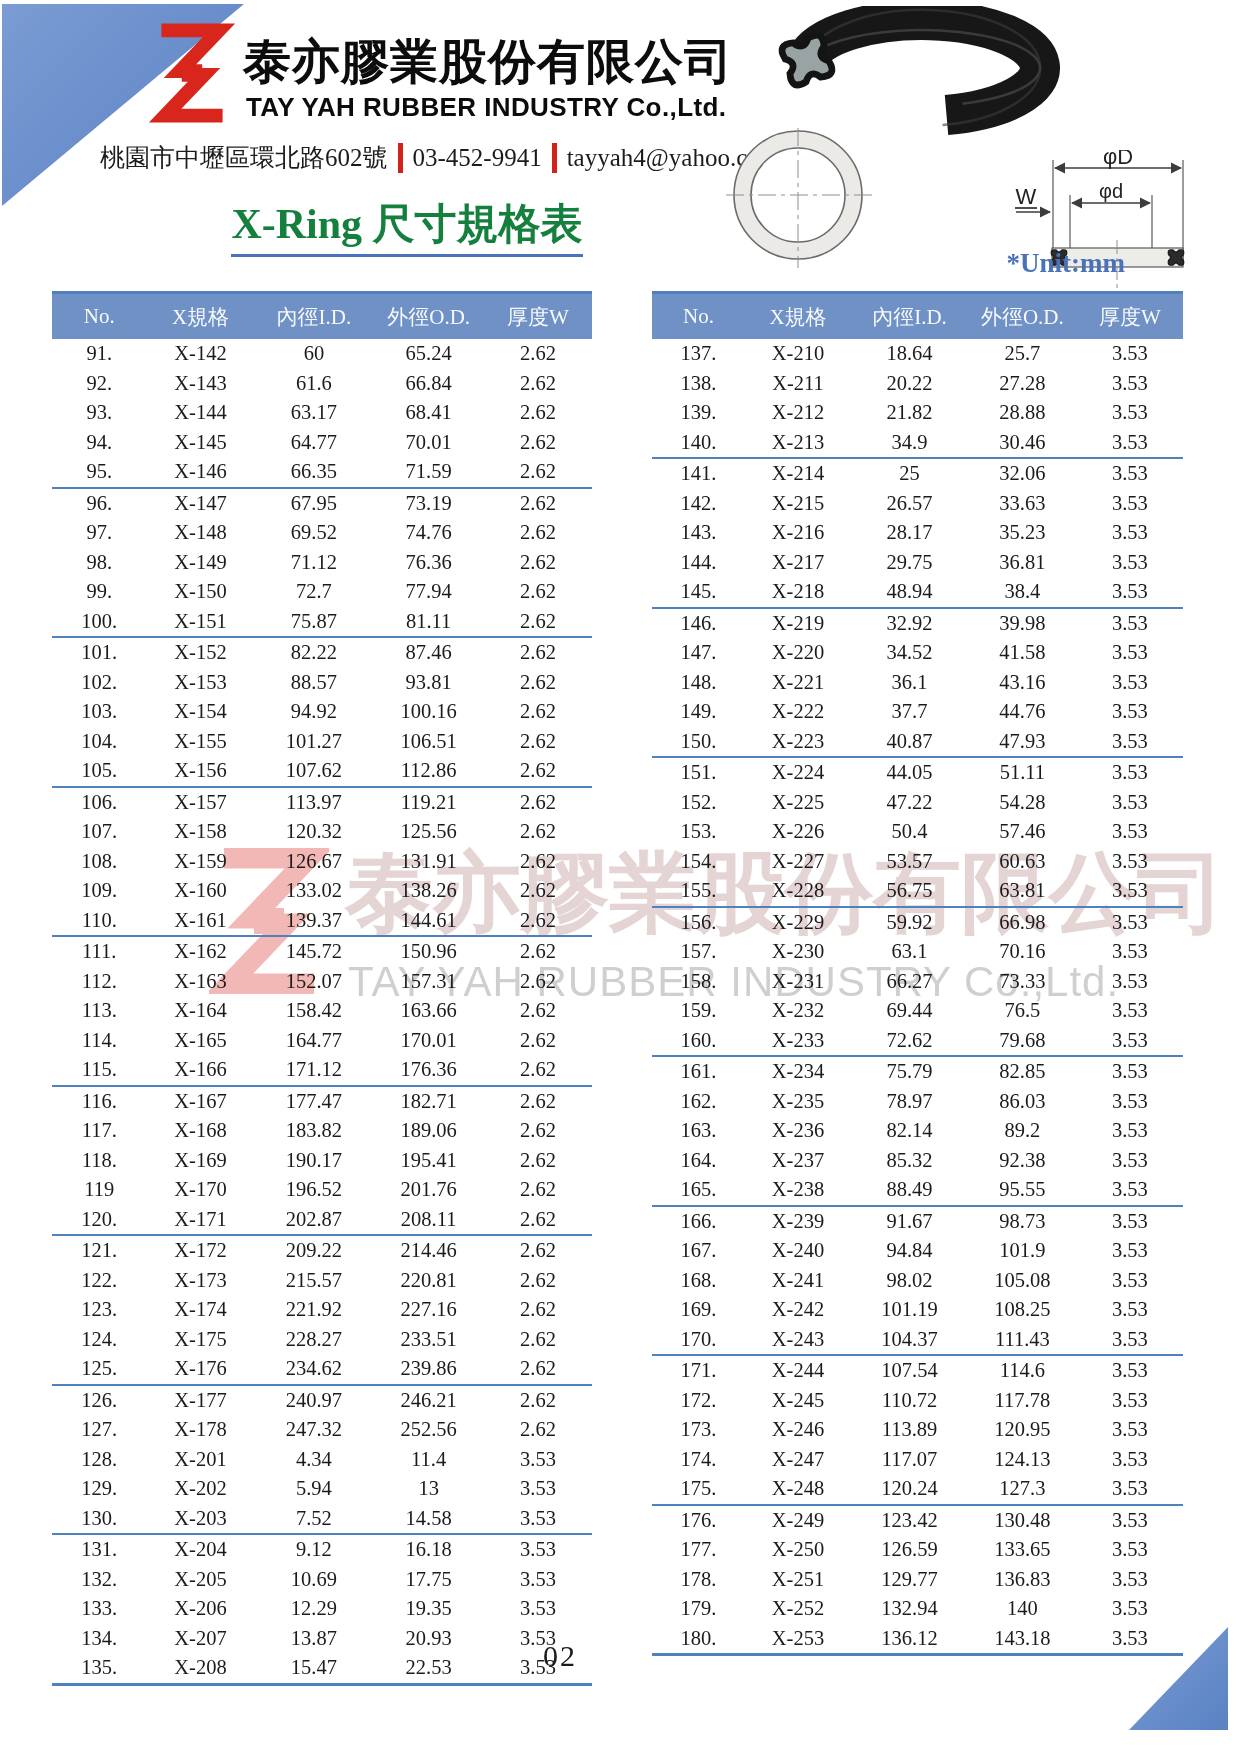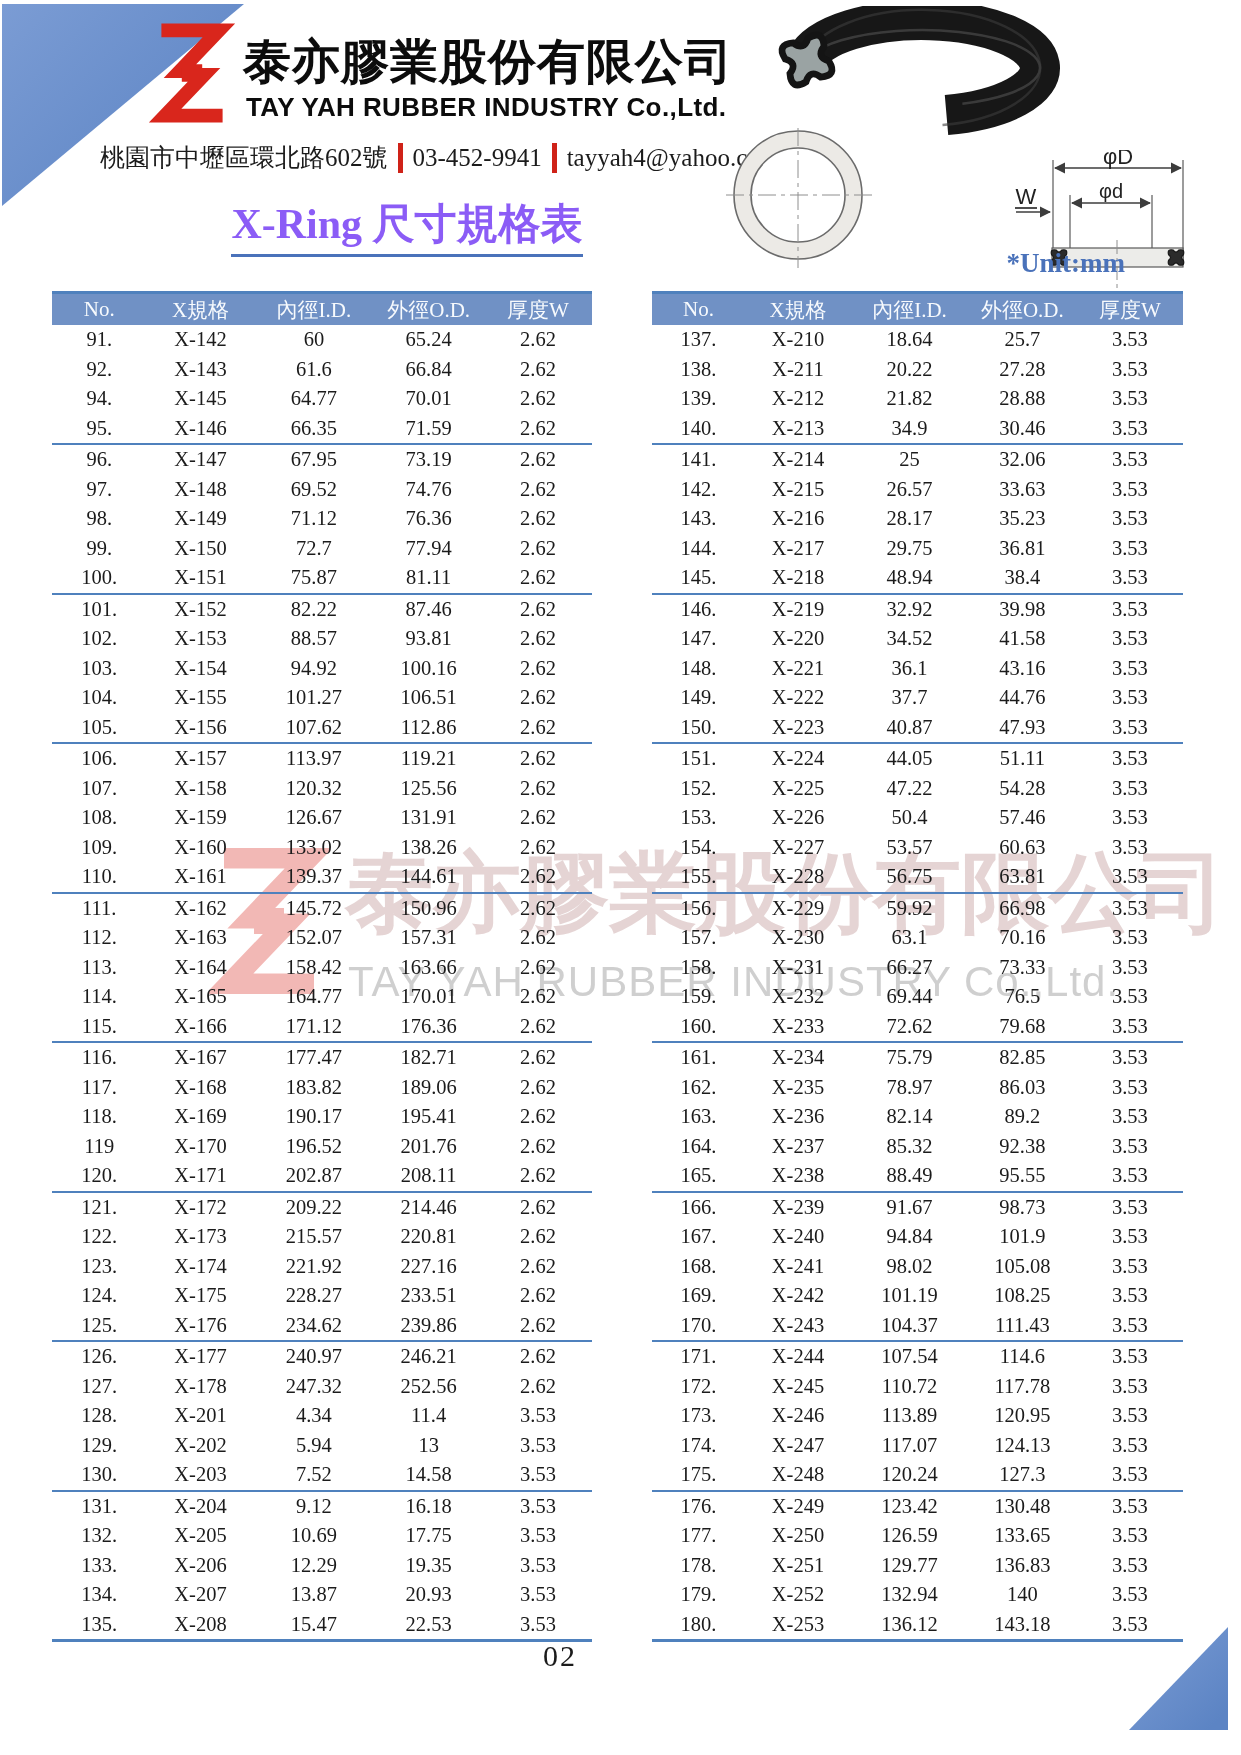--- a/index.html
+++ b/index.html
@@ -16,21 +16,21 @@
 
   
   #logo{left:148px;top:22px;z-index:2;}
   #company-zh{left:243px;top:30px;font-size:48px;font-weight:800;letter-spacing:1px;white-space:nowrap;
     font-family:"Liberation Sans", sans-serif;color:#0c0c0c;z-index:2;}
   #company-en{left:246px;top:92px;font-size:26px;font-weight:600;letter-spacing:.4px;white-space:nowrap;
     font-family:"Liberation Sans", sans-serif;color:#0c0c0c;z-index:2;}
   #address-line{left:100px;top:141px;font-size:25px;white-space:nowrap;z-index:2;}
   #address-line .pipe{display:inline-block;width:5px;height:30px;background:#cf2218;vertical-align:-7px;margin:0 10px;}
   #doc-title-wrap{left:100px;top:196px;width:614px;text-align:center;z-index:2;}
-  #doc-title{display:inline-block;font-size:42px;font-weight:700;color:#8b5cf6;
+  #doc-title{display:inline-block;font-size:42px;font-weight:700;color:#15803d;
     border-bottom:3px solid #4a72ba;padding-bottom:2px;white-space:nowrap;}
 
   
   #ring-photo{left:752px;top:6px;z-index:2;}
   #ring-front-view{left:726px;top:128px;z-index:2;}
   #ring-section{left:1000px;top:150px;z-index:2;}
   #unit-note{left:905px;top:248px;width:220px;text-align:right;color:#4a72ba;
     font-size:27px;font-weight:700;z-index:2;}
 
   
@@ -40,21 +40,21 @@
     font-family:"Liberation Sans", sans-serif;color:#c9a6a6;opacity:.48;}
   #wm-en{left:153px;top:120px;font-size:42px;white-space:nowrap;
     font-family:"Liberation Sans", sans-serif;color:#a8a8a8;opacity:.55;letter-spacing:1px;}
 
   
   table.spec-table{position:absolute;border-collapse:collapse;table-layout:fixed;z-index:2;background:transparent;}
   #table-left{left:52px;top:291px;width:540px;}
   #table-right{left:652px;top:291px;width:531px;}
   table.spec-table th{
     background:#7091c5;color:#f7fafd;font-weight:500;font-size:21px;height:29px;
-    border-top:3px solid #4f81bd;padding:1px;text-align:center;white-space:nowrap;}
+    border-top:3px solid #4f81bd;padding:8px;text-align:center;white-space:nowrap;}
   table.spec-table td{
     text-align:center;font-size:20.5px;height:29.5px;padding:0;white-space:nowrap;color:#1b1b1b;}
   table.spec-table tr.group-end td{border-bottom:2.5px solid #4f81bd;}
   table.spec-table tbody tr:last-child td{border-bottom:3.5px solid #4f81bd;}
 
   #page-number{left:430px;top:1639px;width:260px;text-align:center;font-size:30px;letter-spacing:2px;z-index:2;}
 </style>
 </head>
 <body>
 
@@ -161,20 +161,27 @@
         <td>2.62</td>
       </tr>
       <tr>
         <td>92.</td>
         <td>X-143</td>
         <td>61.6</td>
         <td>66.84</td>
         <td>2.62</td>
       </tr>
       <tr>
+        <td>93.</td>
+        <td>X-144</td>
+        <td>63.17</td>
+        <td>68.41</td>
+        <td>2.62</td>
+      </tr>
+      <tr>
         <td>94.</td>
         <td>X-145</td>
         <td>64.77</td>
         <td>70.01</td>
         <td>2.62</td>
       </tr>
       <tr class="group-end">
         <td>95.</td>
         <td>X-146</td>
         <td>66.35</td>

